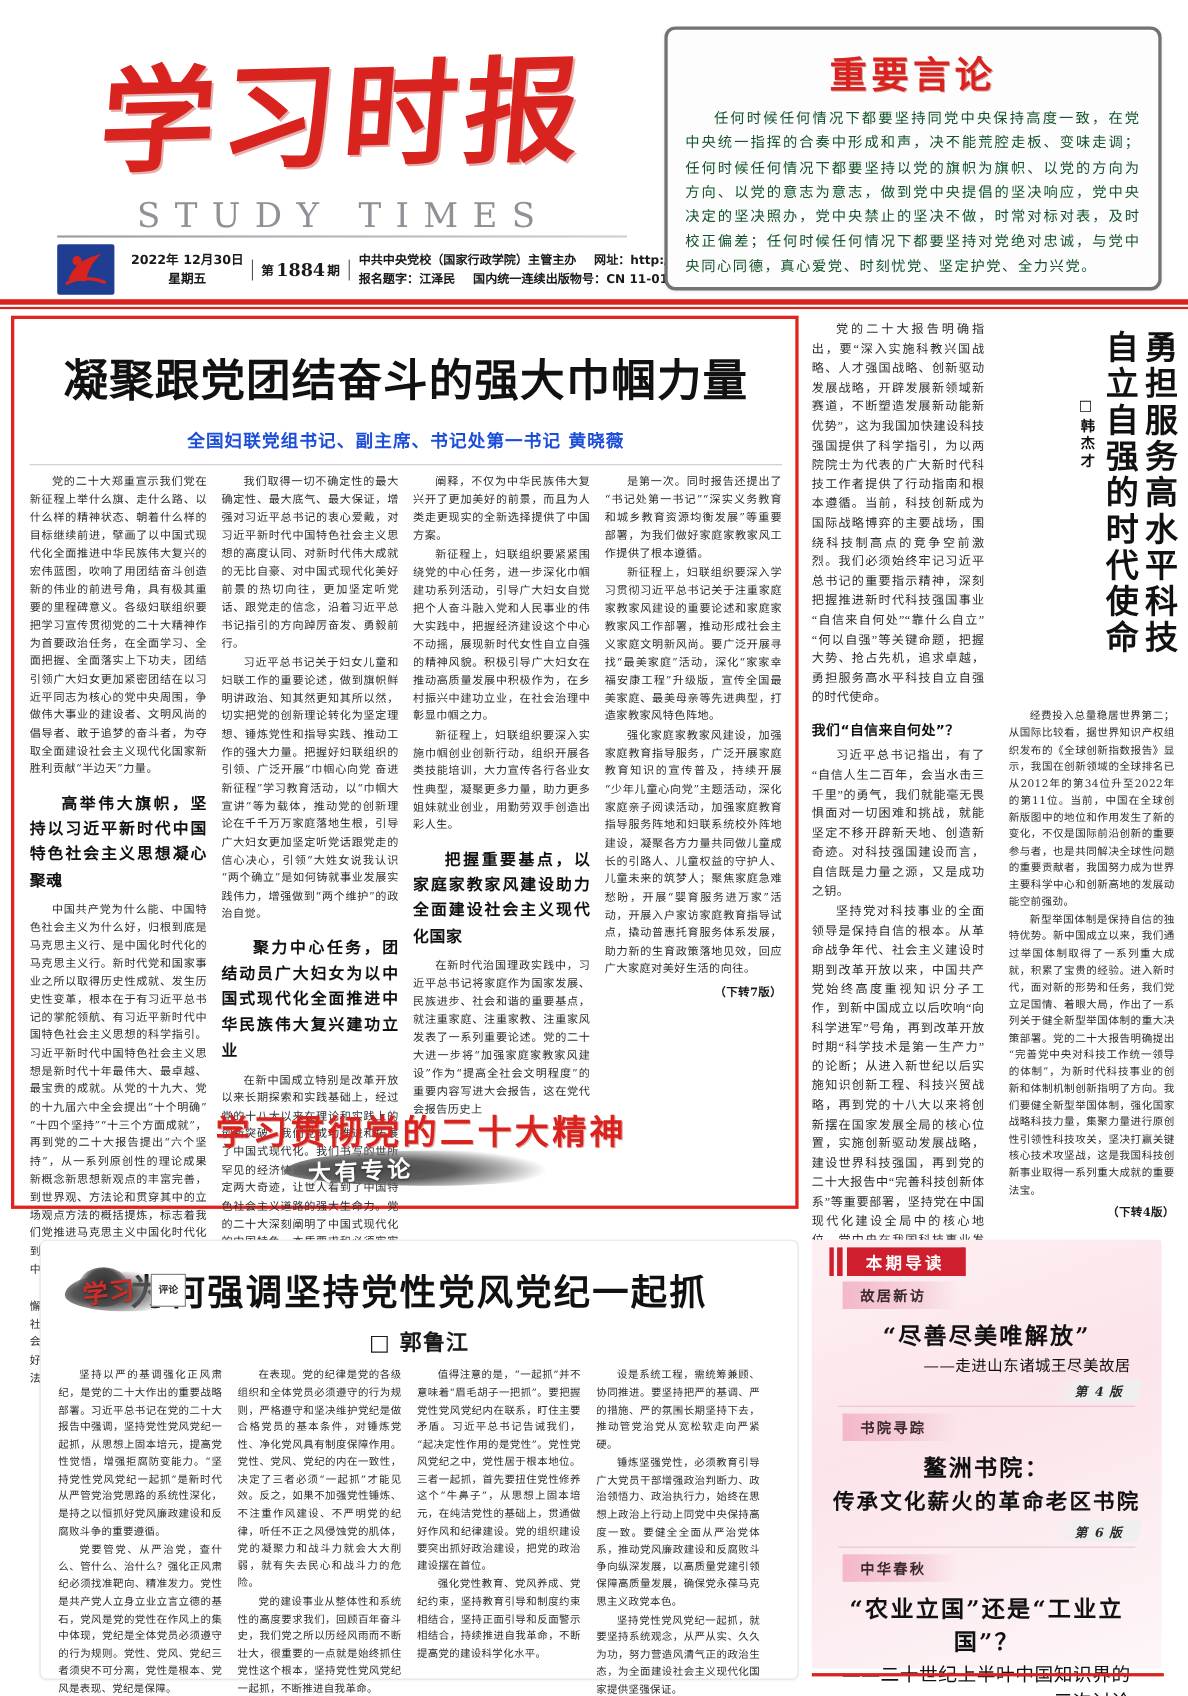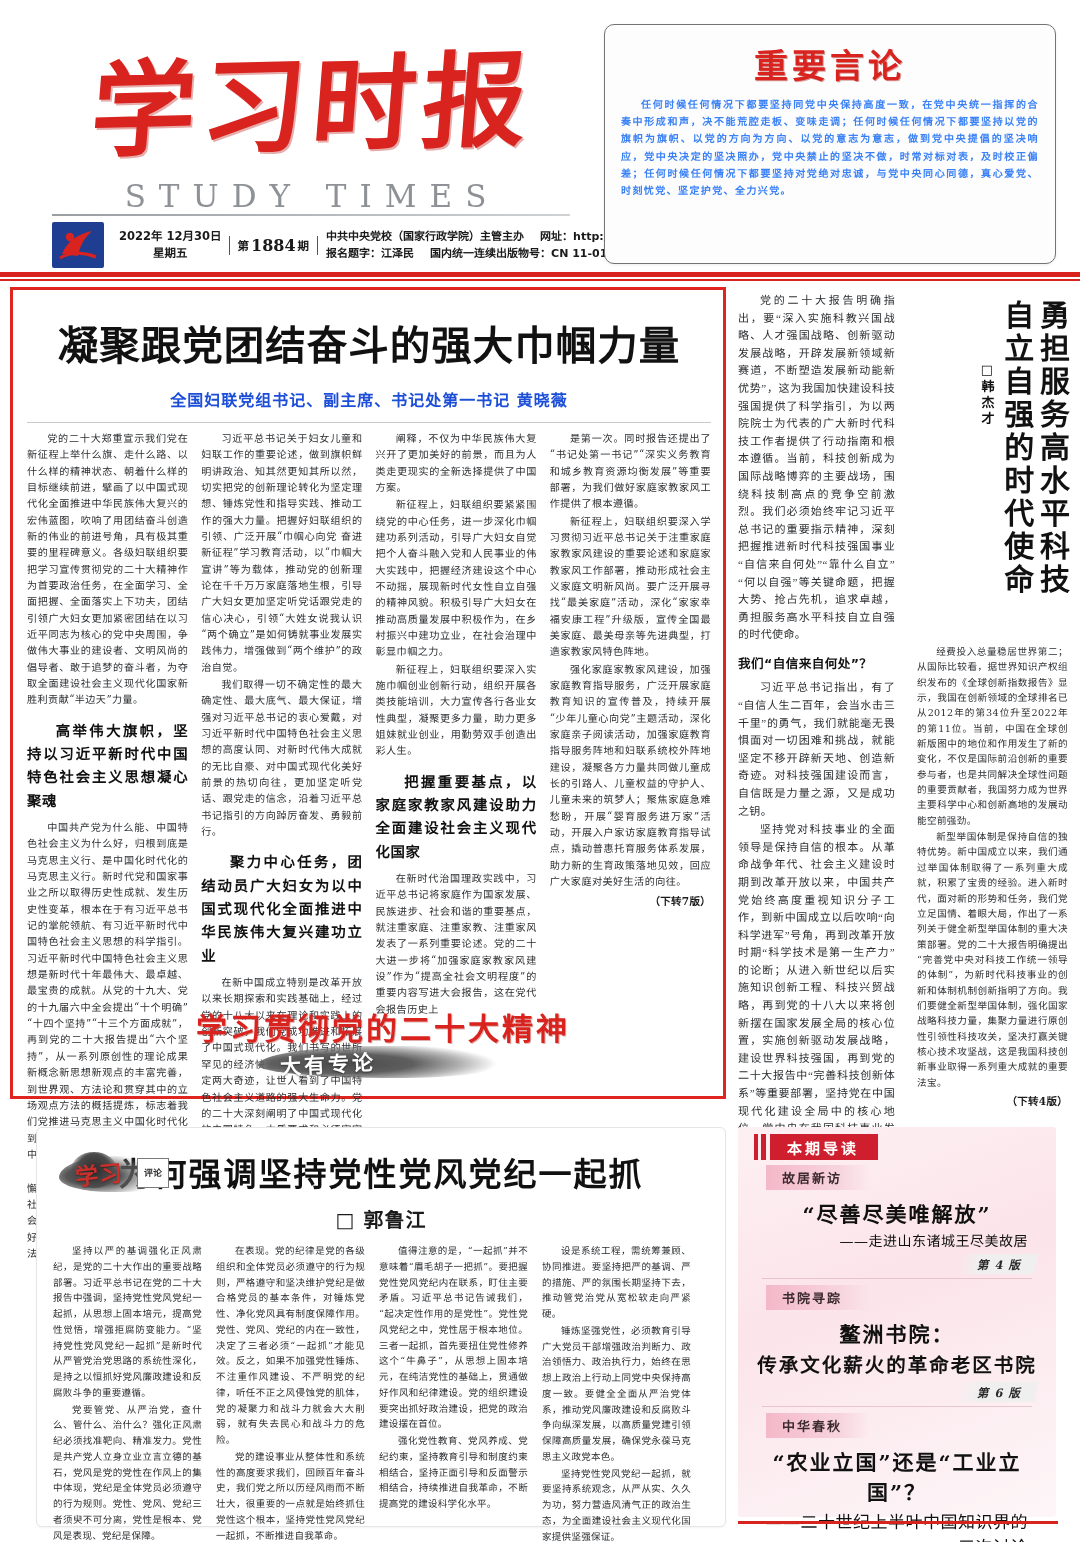--- a/index.html
+++ b/index.html
@@ -41,28 +41,28 @@
   .mh-pub{flex:1;padding-left:8px;font-size:11px;line-height:1.55;font-weight:bold;}
   .mh-pub .row{white-space:nowrap;}
   .mh-pub .sp{display:inline-block;width:16px;}
 
   
   .topbar1{position:absolute;left:0;top:272px;width:1080px;height:5px;background:#d9231f;}
   .topbar2{position:absolute;left:0;top:279px;width:1080px;height:2px;background:#d9231f;}
 
   
   .stmt{position:absolute;left:604px;top:24px;width:452px;height:240px;
-    background:#fdfdfd;border:1px solid #737373;border-radius:10px;
+    background:#fdfdfd;border:3px solid #737373;border-radius:10px;
     box-shadow:0 1px 3px rgba(0,0,0,.07);padding:10px 16px 10px;box-sizing:border-box;}
   .stmt-title{text-align:center;font-family:"DejaVu Serif","Liberation Serif",serif;
     font-size:34px;font-weight:bold;color:#d9231f;letter-spacing:4px;
     text-shadow:1px 1px 0 rgba(150,20,15,.4);margin:4px 0 8px;}
   .stmt-body{font-family:"DejaVu Serif","Liberation Serif",serif;
-    font-size:10px;line-height:1.72;text-align:justify;text-indent:2em;
-    letter-spacing:1.4px;color:#3b82f6;font-weight:bold;}
+    font-size:13px;line-height:1.72;text-align:justify;text-indent:2em;
+    letter-spacing:1.4px;color:#14532d;}
 
   
   .mainframe{position:absolute;left:10px;top:287px;width:716px;height:812px;
     border:3px solid #e0241f;box-sizing:border-box;background:#fff;}
   .mf-inner{position:absolute;left:14px;top:12px;width:684px;height:784px;}
 
   .headline{text-align:center;padding:18px 6px 0;}
   .headline .l1,.headline .l2{
     font-family:"DejaVu Sans","Liberation Sans",sans-serif;
     font-weight:bold;font-size:40.5px;letter-spacing:1px;line-height:1.33;
@@ -234,22 +234,22 @@
       <div class="hr-thin"></div>
 
       <div class="cols3">
         <div class="col">
           <p>党的二十大郑重宣示我们党在新征程上举什么旗、走什么路、以什么样的精神状态、朝着什么样的目标继续前进，擘画了以中国式现代化全面推进中华民族伟大复兴的宏伟蓝图，吹响了用团结奋斗创造新的伟业的前进号角，具有极其重要的里程碑意义。各级妇联组织要把学习宣传贯彻党的二十大精神作为首要政治任务，在全面学习、全面把握、全面落实上下功夫，团结引领广大妇女更加紧密团结在以习近平同志为核心的党中央周围，争做伟大事业的建设者、文明风尚的倡导者、敢于追梦的奋斗者，为夺取全面建设社会主义现代化国家新胜利贡献“半边天”力量。</p>
           <div class="sub">高举伟大旗帜，坚持以习近平新时代中国特色社会主义思想凝心聚魂</div>
           <p>中国共产党为什么能、中国特色社会主义为什么好，归根到底是马克思主义行、是中国化时代化的马克思主义行。新时代党和国家事业之所以取得历史性成就、发生历史性变革，根本在于有习近平总书记的掌舵领航、有习近平新时代中国特色社会主义思想的科学指引。习近平新时代中国特色社会主义思想是新时代十年最伟大、最卓越、最宝贵的成就。从党的十九大、党的十九届六中全会提出“十个明确”“十四个坚持”“十三个方面成就”，再到党的二十大报告提出“六个坚持”，从一系列原创性的理论成果新概念新思想新观点的丰富完善，到世界观、方法论和贯穿其中的立场观点方法的概括提炼，标志着我们党推进马克思主义中国化时代化到了新的境界、开启了马克思主义中国化时代化的新境界。</p>
           <p>新征程上，妇联组织要坚持不懈学习贯彻习近平新时代中国特色社会主义思想的精髓要义，深刻领会蕴含其中的道理学理哲理，坚持好、运用好贯穿其中的立场观点方法，深入学习贯彻</p>
         </div>
         <div class="col">
+          <p>我们取得一切不确定性的最大确定性、最大底气、最大保证，增强对习近平总书记的衷心爱戴，对习近平新时代中国特色社会主义思想的高度认同、对新时代伟大成就的无比自豪、对中国式现代化美好前景的热切向往，更加坚定听党话、跟党走的信念，沿着习近平总书记指引的方向踔厉奋发、勇毅前行。</p>
           <p>习近平总书记关于妇女儿童和妇联工作的重要论述，做到旗帜鲜明讲政治、知其然更知其所以然，切实把党的创新理论转化为坚定理想、锤炼党性和指导实践、推动工作的强大力量。把握好妇联组织的引领、广泛开展“巾帼心向党 奋进新征程”学习教育活动，以“巾帼大宣讲”等为载体，推动党的创新理论在千千万万家庭落地生根，引导广大妇女更加坚定听党话跟党走的信心决心，引领“大姓女说我认识“两个确立”是如何铸就事业发展实践伟力，增强做到“两个维护”的政治自觉。</p>
-          <p>我们取得一切不确定性的最大确定性、最大底气、最大保证，增强对习近平总书记的衷心爱戴，对习近平新时代中国特色社会主义思想的高度认同、对新时代伟大成就的无比自豪、对中国式现代化美好前景的热切向往，更加坚定听党话、跟党走的信念，沿着习近平总书记指引的方向踔厉奋发、勇毅前行。</p>
           <div class="sub">聚力中心任务，团结动员广大妇女为以中国式现代化全面推进中华民族伟大复兴建功立业</div>
           <p>在新中国成立特别是改革开放以来长期探索和实践基础上，经过党的十八大以来在理论和实践上的创新突破，我们党成功推进和拓展了中国式现代化。我们书写的世所罕见的经济快速发展和社会长期稳定两大奇迹，让世人看到了中国特色社会主义道路的强大生命力。党的二十大深刻阐明了中国式现代化的中国特色、本质要求和必须牢牢把握的重大原则进行了系统</p>
         </div>
         <div class="col">
           <p>阐释，不仅为中华民族伟大复兴开了更加美好的前景，而且为人类走更现实的全新选择提供了中国方案。</p>
           <p>新征程上，妇联组织要紧紧围绕党的中心任务，进一步深化巾帼建功系列活动，引导广大妇女自觉把个人奋斗融入党和人民事业的伟大实践中，把握经济建设这个中心不动摇，展现新时代女性自立自强的精神风貌。积极引导广大妇女在推动高质量发展中积极作为，在乡村振兴中建功立业，在社会治理中彰显巾帼之力。</p>
           <p>新征程上，妇联组织要深入实施巾帼创业创新行动，组织开展各类技能培训，大力宣传各行各业女性典型，凝聚更多力量，助力更多姐妹就业创业，用勤劳双手创造出彩人生。</p>
           <div class="sub">把握重要基点，以家庭家教家风建设助力全面建设社会主义现代化国家</div>
           <p>在新时代治国理政实践中，习近平总书记将家庭作为国家发展、民族进步、社会和谐的重要基点，就注重家庭、注重家教、注重家风发表了一系列重要论述。党的二十大进一步将“加强家庭家教家风建设”作为“提高全社会文明程度”的重要内容写进大会报告，这在党代会报告历史上</p>
         </div>

